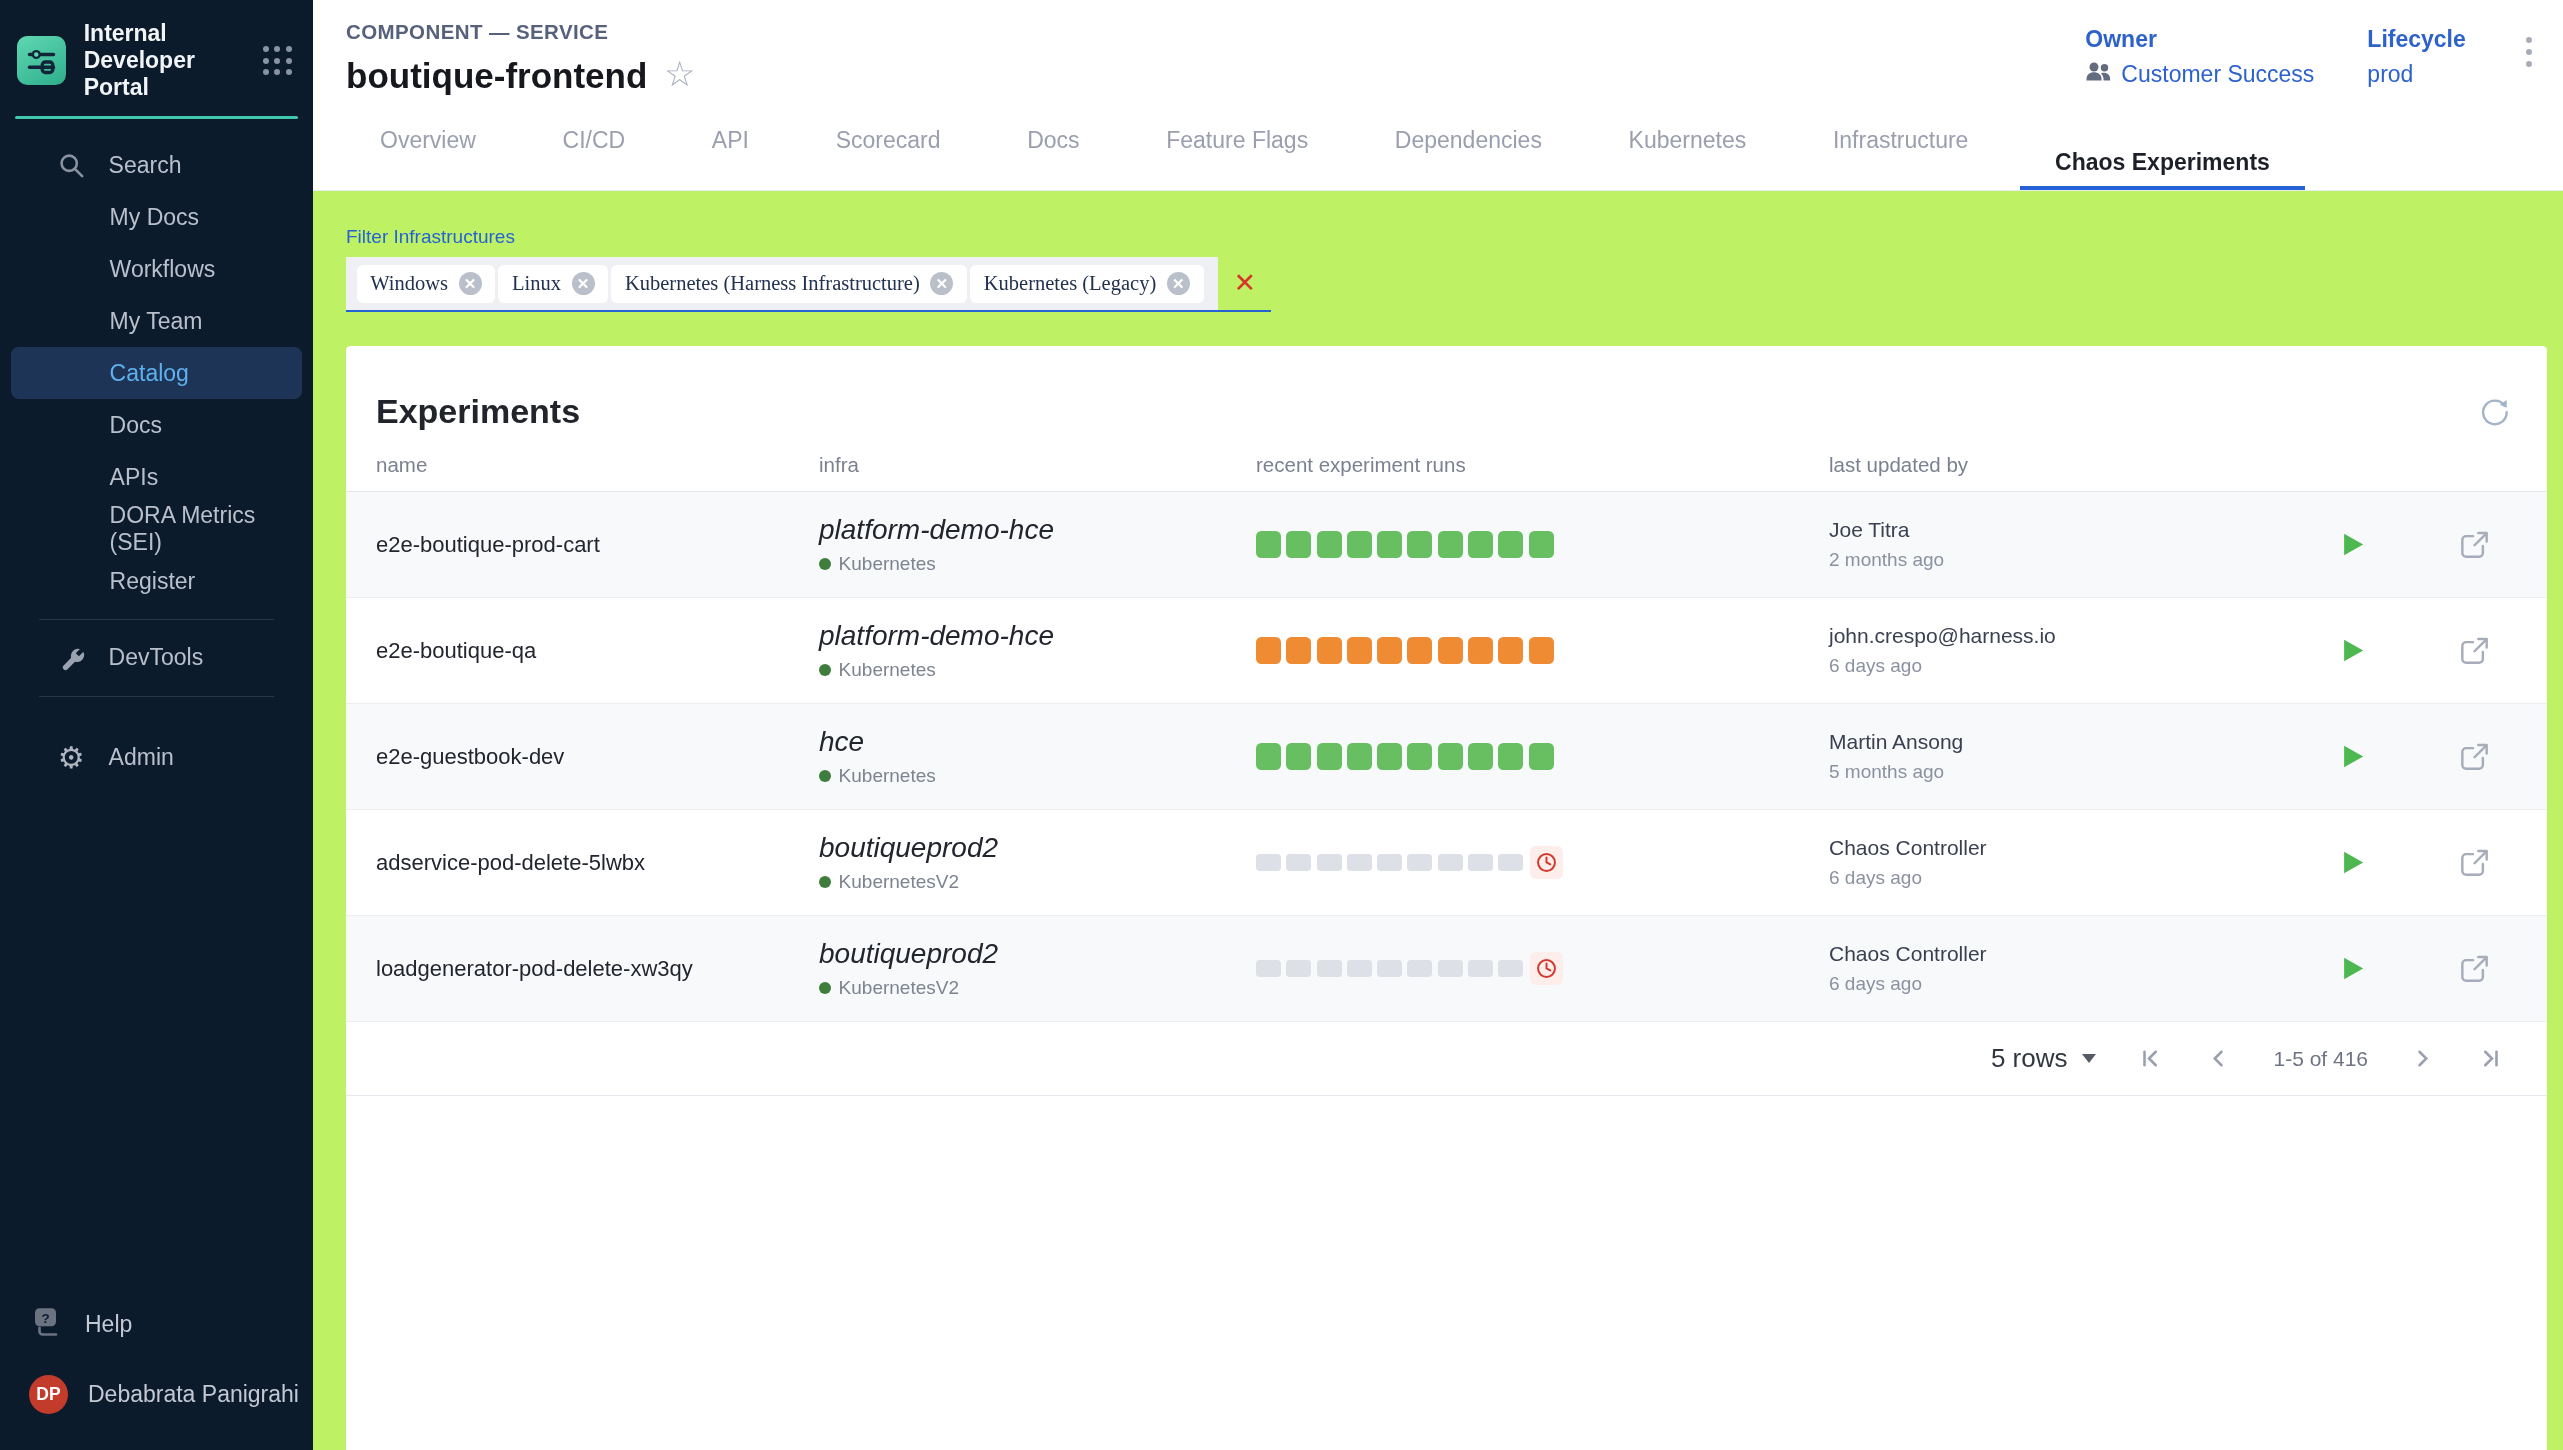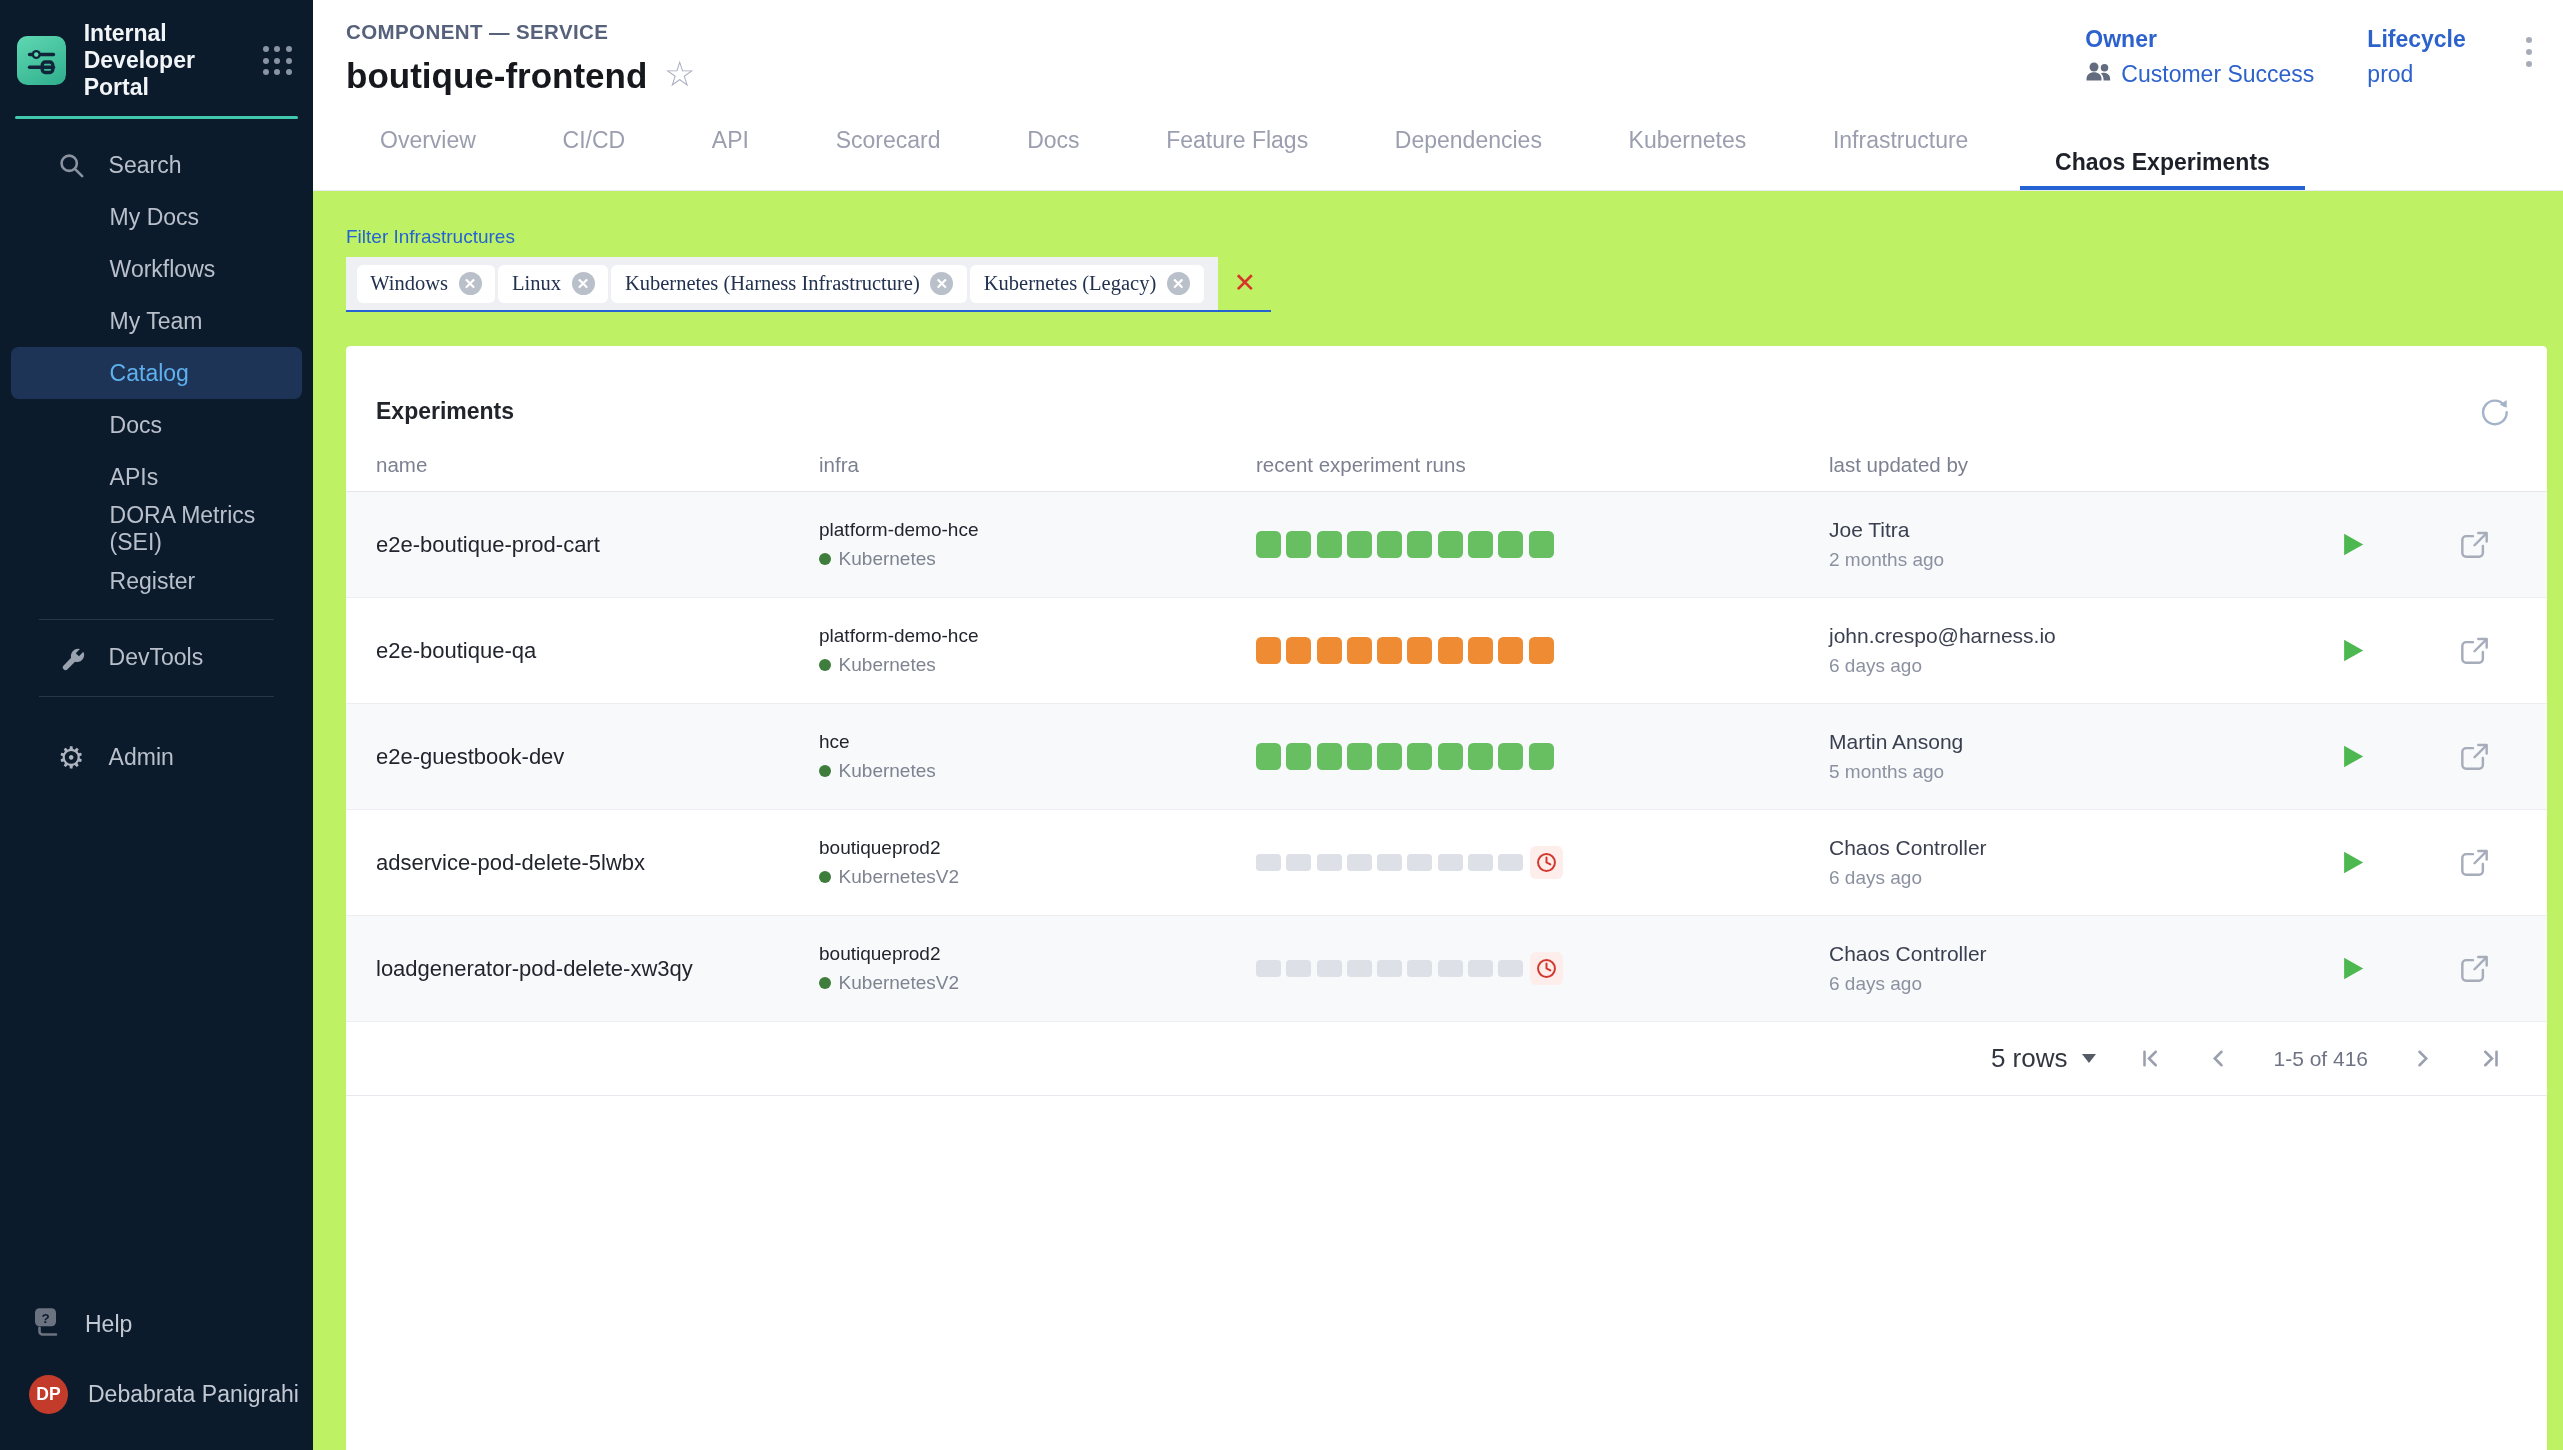--- a/index.html
+++ b/index.html
@@ -65,31 +65,31 @@
   .chipbar { background:#eef0f3; display:flex; align-items:center; gap:3px; padding:7.6px 10.6px; flex:1;font-family:Liberation Serif, serif; }
   .chip { background:#fff; border-radius:6px; display:flex; align-items:center; gap:10.6px; padding:7.6px 13.7px; cursor:pointer; }
   .chip-label { font-size:20.5px; color:#21314f; }
   .chip-x { width:23px; height:23px; border-radius:50%; background:#bac0ca; color:#fff; font-size:15px; font-weight:700;
             display:flex; align-items:center; justify-content:center; cursor:pointer; flex:0 0 auto;}
   .clear-all { color:#d7342a; font-size:27px; padding:0 15px; cursor:pointer; line-height:1; }
 
   
   .card { background:#fff; margin:0 16px 0 33px; flex:1; border-radius:4.6px 4.6px 0 0; display:flex; flex-direction:column; min-height:0;}
   .card-head { display:flex; justify-content:space-between; align-items:center; padding:32px 35px 0 30px; height:99px; }
-  .card-title { font-size:23px; font-weight:700; color:#22242c; }
+  .card-title { font-size:34px; font-weight:700; color:#22242c; }
   .refresh-btn { cursor:pointer; display:flex; }
 
   .grid-cols { display:grid; grid-template-columns:443px 437px 573px 491px 1fr; padding-left:30px; }
   .thead { height:47px; align-items:end; border-bottom:0.8px solid #e3e6ea; }
   .th { font-size:20.5px; color:#7c8191; padding-bottom:13.7px; }
 
   .trow { height:106px; align-items:center; border-bottom:0.8px solid #eceef2; }
   .trow:nth-child(odd) { background:#f7f9fb; }
   .cell-name { font-size:22px; color:#23252e; padding-right:23px; word-break:break-all;}
-  .infra-main { font-size:19px; color:#23252e; margin-bottom:7.6px; }
+  .infra-main { font-size:28px; color:#23252e; margin-bottom:7.6px;font-style:italic; }
   .infra-sub { display:flex; align-items:center; gap:7.6px; font-size:19px; color:#7d8390; }
   .infra-dot { width:12px; height:12px; border-radius:50%; background:#3f7d3d; flex:0 0 auto;}
   .runs-bar { display:flex; align-items:center; gap:5.3px; }
   .runsq { width:25px; height:26.6px; border-radius:5.3px; }
   .runsq.success { background:#67bf62; }
   .runsq.failure { background:#ee8b33; }
   .runsq.scheduled { background:#dee0e8; height:16.7px; border-radius:3.8px; }
   .clock-badge { width:33px; height:33px; border-radius:6px; background:#fdeeec; display:flex; align-items:center; justify-content:center; margin-left:1.5px;}
   .upd-name { font-size:21px; color:#3b4050; margin-bottom:7.6px; }
   .upd-time { font-size:19px; color:#8b91a0; }

